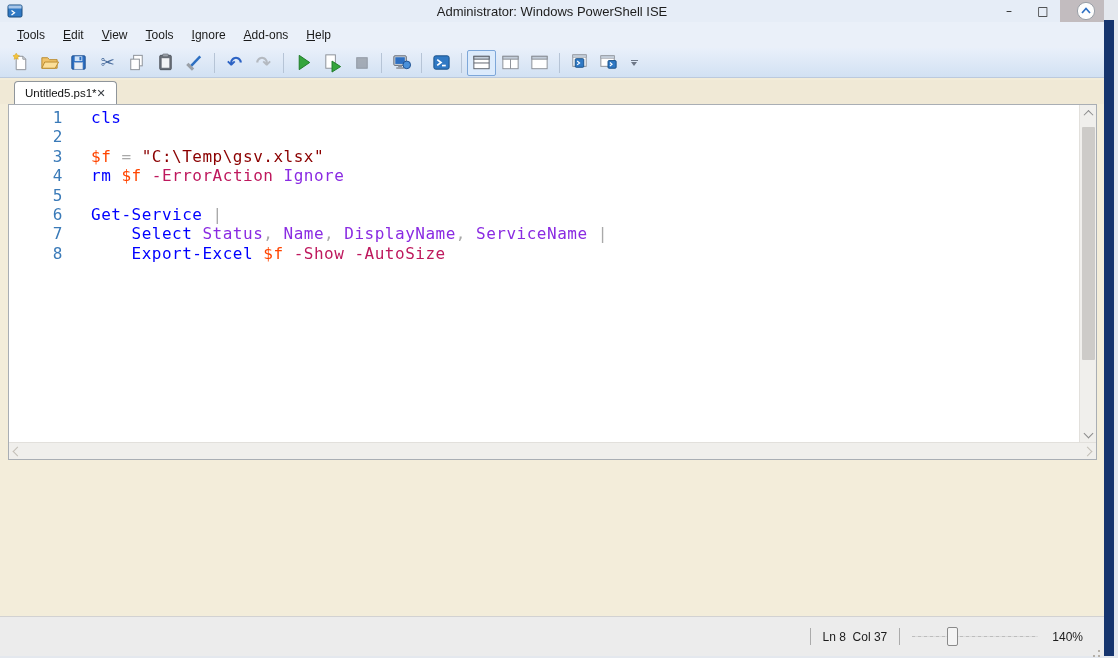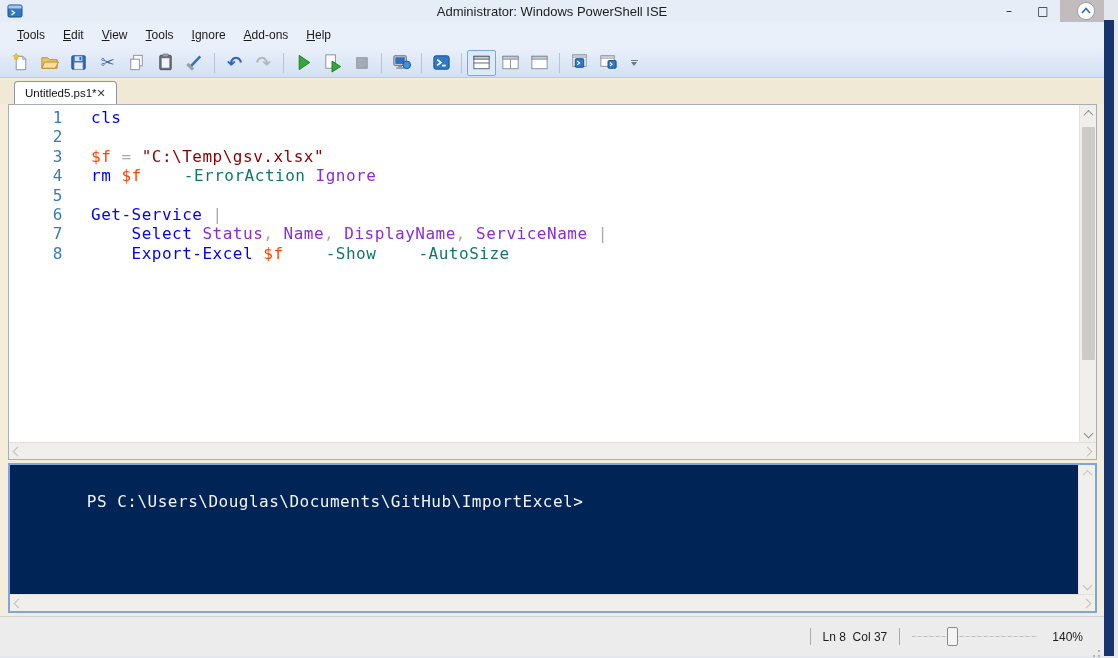--- a/index.html
+++ b/index.html
@@ -62,21 +62,21 @@
   
   .editor-frame { position:absolute; left:8px; top:104px; width:1089px; height:356px;
     border:1px solid #a9aeb4; background:#fff; display:grid;
     grid-template-columns:1fr 17px; grid-template-rows:1fr 17px; }
   .code-area { overflow:hidden; padding-top:3px; font-family:"DejaVu Sans Mono", monospace;
     font-size:16px; letter-spacing:0.5px; line-height:19.4px; }
   .code-row { display:flex; white-space:pre; }
   .ln { width:54px; text-align:right; color:#3a7ab8; flex:0 0 auto; }
   .cl { padding-left:28px; color:#000; }
   .tok-cmd { color:#0000FF; } .tok-var { color:#FF4500; } .tok-str { color:#8B0000; }
-  .tok-op { color:#A9A9A9; } .tok-param { color:#0f766e;margin-left:32px; } .tok-arg { color:#8A2BE2; }
+  .tok-op { color:#A9A9A9; } .tok-param { color:#be185d; } .tok-arg { color:#8A2BE2; }
   .tok-plain { color:#000; }
 
   
   .vscroll { background:#f0efec; border-left:1px solid #e2e0dc; position:relative; }
   .hscroll { background:#f0efec; border-top:1px solid #e2e0dc; position:relative;
     grid-column:1 / 3; }
   .sb-btn { position:absolute; width:17px; height:17px; display:flex; align-items:center;
     justify-content:center; }
   .chev { width:7px; height:7px; border-right:1.6px solid #8b8b8b; border-bottom:1.6px solid #8b8b8b; }
   .chev.dim { border-color:#c3bfb7; }
@@ -307,41 +307,20 @@
     <div class="hscroll">
       <div class="sb-btn" style="left:0;">
             <span class="chev dim left"></span>
           </div>
       <div class="sb-btn" style="right:0;">
             <span class="chev dim right"></span>
           </div>
     </div>
   </div>
 
-  <div class="console-frame">
-    <div class="console-pane">
-      <span>PS C:\Users\Douglas\Documents\GitHub\ImportExcel&gt;</span>
-    </div>
-    <div class="vscroll">
-      <div class="sb-btn" style="top:0;">
-            <span class="chev dim up"></span>
-          </div>
-      <div class="sb-btn" style="bottom:0;">
-            <span class="chev dim down"></span>
-          </div>
-    </div>
-    <div class="hscroll">
-      <div class="sb-btn" style="left:0;">
-            <span class="chev dim left"></span>
-          </div>
-      <div class="sb-btn" style="right:0;">
-            <span class="chev dim right"></span>
-          </div>
-    </div>
-  </div>
 
   <div class="statusbar">
     <span class="ssep"></span>
     <span class="line-col">Ln 8  Col 37</span>
     <span class="ssep"></span>
     <span class="zoom-slider">
       <span class="zoom-track"></span>
       <span class="zoom-thumb"></span>
     </span>
     <span class="zoom-label">140%</span>

